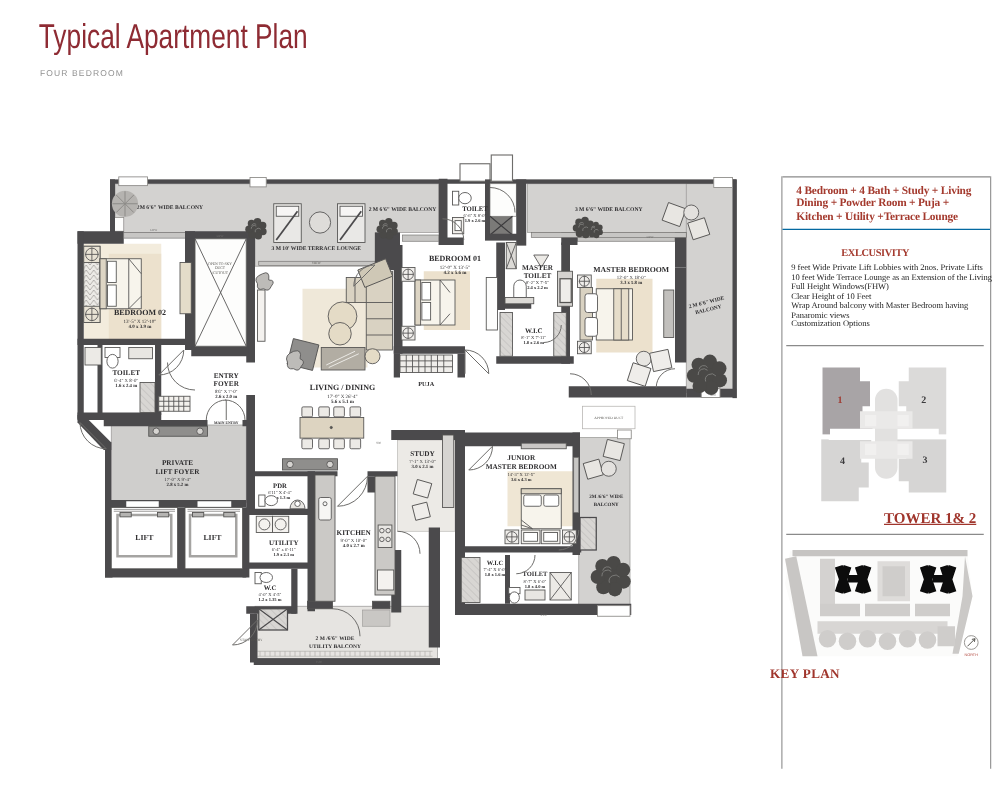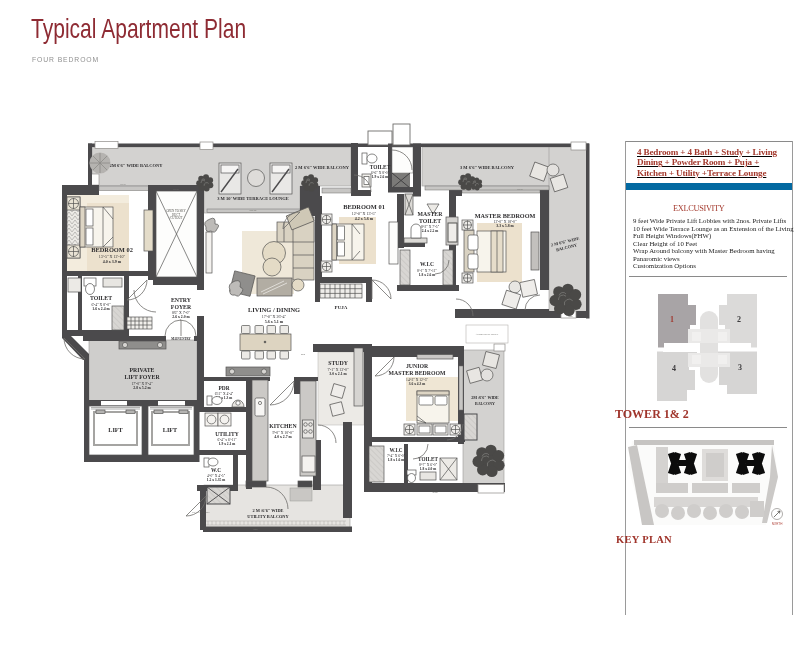--- a/index.html
+++ b/index.html
@@ -5,32 +5,32 @@
   html,body{margin:0;padding:0;background:#fff;}
   body{width:796px;height:647px;position:relative;overflow:hidden;
        font-family:"Liberation Sans",sans-serif;}
   #title{position:absolute;left:31px;top:13px;color:#8e2b33;
          font-size:27.5px;font-weight:400;letter-spacing:0;
          transform:scaleX(0.765);transform-origin:left top;}
   #subtitle{position:absolute;left:32px;top:56px;color:#909090;
             font-size:6.8px;letter-spacing:.9px;}
   #sidebar{position:absolute;left:625px;top:141px;width:166px;height:474px;
            border-left:1px solid #9a9a9a;border-right:1px solid #9a9a9a;}
-  #redbox{border-top:1.5px solid #8a8a8a;border-bottom:7px solid #0369a1;
-          padding:5px 2px 5px 11px;text-decoration:underline;}
+  #redbox{border-top:1.5px solid #8a8a8a;border-bottom:1px solid #0369a1;
+          padding:5px 2px 5px 11px;}
   #redbox p{margin:0;color:#a43a2e;font-family:"Liberation Serif",serif;
             font-weight:bold;font-size:9.1px;line-height:10.4px;letter-spacing:-0.15px;}
   #excl{margin:14px 0 4px 7px;color:#a43a2e;font-family:"Liberation Serif",serif;
-        font-weight:normal;font-size:8.3px;letter-spacing:-0.3px;padding-left:40px;}
+        font-weight:bold;font-size:8.3px;letter-spacing:-0.3px;padding-left:40px;}
   #feat{margin:0 0 0 7px;color:#1c1c1c;font-family:"Liberation Serif",serif;
         font-size:6.8px;line-height:7.5px;width:160px;white-space:nowrap;}
   #feat div{margin:0;}
   .hr{position:absolute;left:3px;width:158px;border-top:1px solid #8a8a8a;height:0;}
-  #towerlbl{position:absolute;top:266px;left:-11px;width:100%;text-align:left;color:#a0352c;
-            font-family:"Liberation Serif",serif;font-weight:bold;font-size:12px;letter-spacing:0;}
+  #towerlbl{position:absolute;top:266px;left:-11px;width:100%;text-align:right;color:#a0352c;
+            font-family:"Liberation Serif",serif;font-weight:bold;font-size:12px;letter-spacing:0;text-decoration:underline;}
   #keylbl{position:absolute;top:392.5px;left:-10px;width:100%;text-align:left;color:#a0352c;
           font-family:"Liberation Serif",serif;font-weight:bold;font-size:10.5px;letter-spacing:.3px;}
 </style>
 </head>
 <body>
 
 <div id="title">Typical Apartment Plan</div>
 
 <div id="subtitle">FOUR BEDROOM</div>
 

